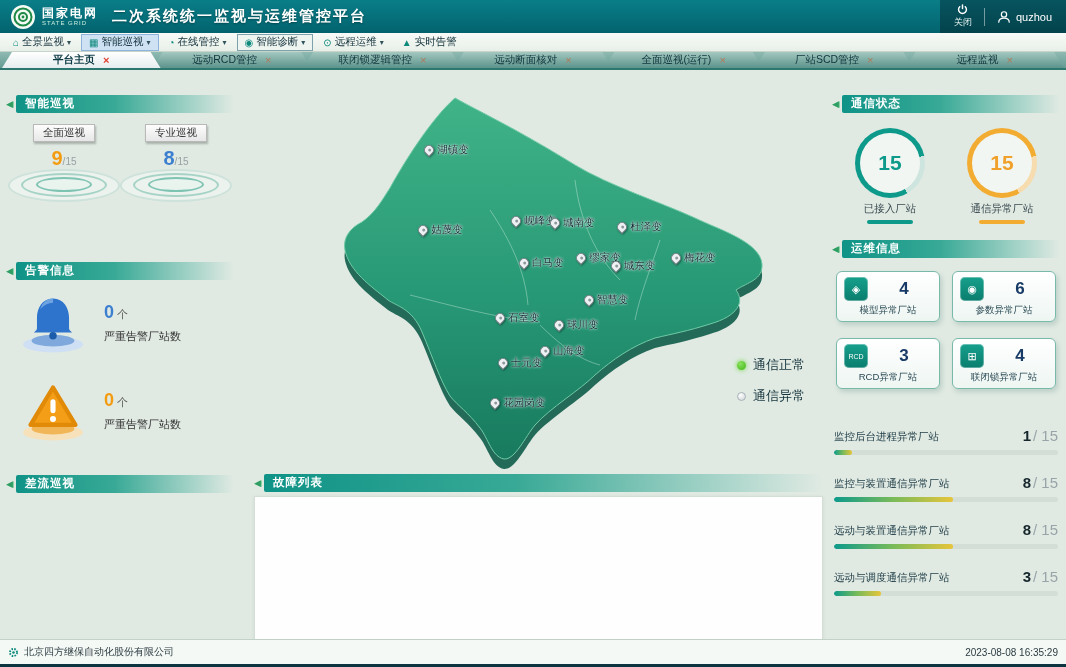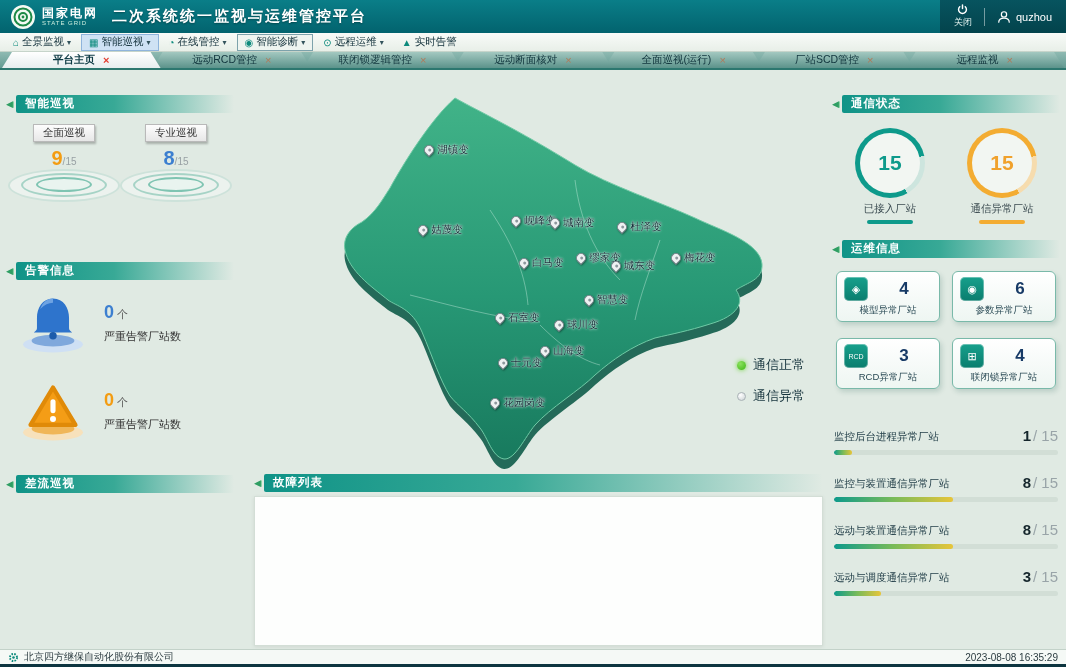--- a/index.html
+++ b/index.html
@@ -143,21 +143,21 @@
   
   .plist { margin-top:38px; padding:0 2px; }
   .prow { margin-bottom:19px; }
   .prow-top { display:flex; justify-content:space-between; align-items:flex-end; font-size:10.5px; color:#24404a; }
   .pval .v { font-size:15px; font-weight:bold; color:#15262c; }
   .pval .t { font-size:15px; color:#99a4a8; margin-left:2px; }
   .ptrack { margin-top:6px; height:5px; background:#d2ded6; border-radius:3px; overflow:hidden; }
   .pfill { height:100%; border-radius:3px; background:linear-gradient(90deg,#0d9a8b,#79bb59,#e7c53a); }
 
   
-  .footer { position:absolute; left:0; right:0; bottom:0; height:18px; background:#f5f9f6;
+  .footer { position:absolute; left:0; right:0; bottom:0; height:28px; background:#f5f9f6;
     border-top:1px solid #c3d2c9; border-bottom:3px solid #0d3540;
     display:flex; align-items:center; justify-content:space-between; padding:0 8px; font-size:10px; color:#2b3b40; }
   .footer-left { display:flex; align-items:center; gap:5px; }
 </style>
 </head>
 <body>
 
 <div class="screen">
 
   <div class="header">

